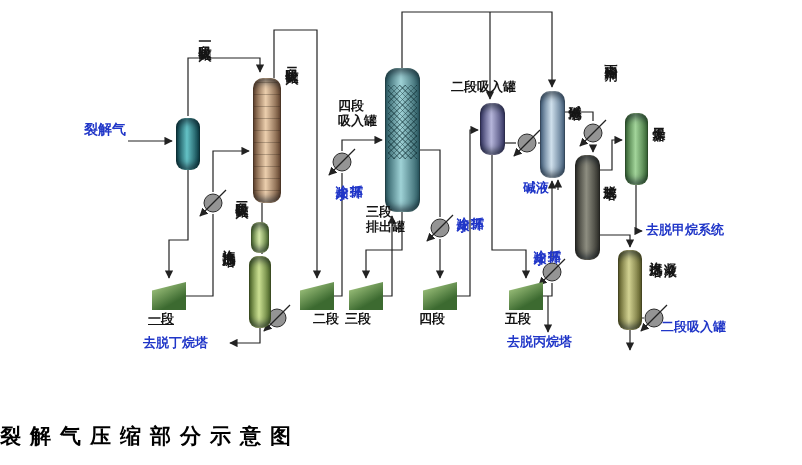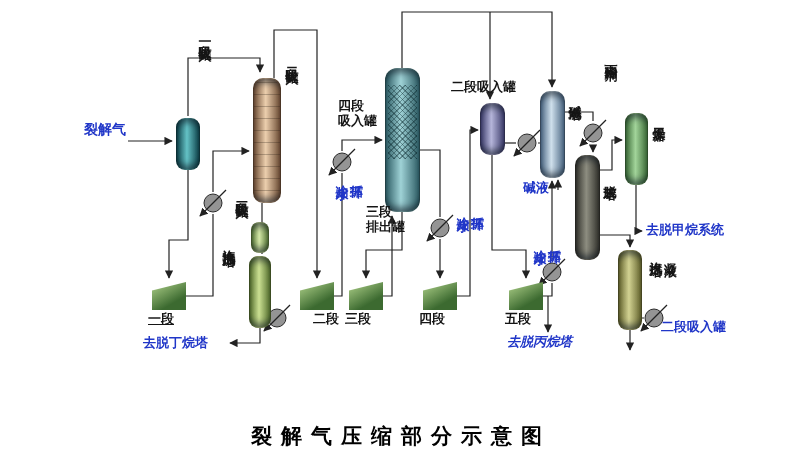--- a/index.html
+++ b/index.html
@@ -36,24 +36,24 @@
   .lbl{position:absolute;font-weight:700;font-size:13px;color:#151515;white-space:pre;line-height:1.12;}
   .vert{writing-mode:vertical-rl;text-orientation:upright;letter-spacing:1px;}
   .blue{color:#2036c8;}
   .l-drum1{left:197px;top:34px;} .l-col2{left:284px;top:57px;} .l-drum3{left:234px;top:191px;}
   .l-stripper{left:221px;top:240px;} .l-bigcol{left:366px;top:205px;} .l-col4{left:338px;top:99px;}
   .l-drum5{left:451px;top:80px;} .l-caustic{left:567px;top:95px;} .l-benzene{left:602px;top:175px;}
   .l-dryer{left:651px;top:117px;} .l-condstr{left:648px;top:252px;} .l-propylene{left:603px;top:54px;}
   .l-feed{left:84px;top:122px;font-size:14px;}
   .l-cw1{left:334px;top:175px;} .l-cw2{left:455px;top:207px;} .l-cw3{left:532px;top:240px;}
   .l-caustic-feed{left:523px;top:181px;} .l-demeth{left:646px;top:223px;}
-  .l-debutan{left:143px;top:336px;font-family:Liberation Serif, serif;} .l-depropan{left:507px;top:335px;font-style:italic;} .l-steam{left:661px;top:320px;}
+  .l-debutan{left:143px;top:336px;font-family:Liberation Serif, serif;} .l-depropan{left:507px;top:335px;} .l-steam{left:661px;top:320px;}
   .l-c1{left:148px;top:312px;text-decoration:underline;} .l-c2{left:313px;top:312px;} .l-c3{left:345px;top:312px;}
   .l-c4{left:419px;top:312px;} .l-c5{left:505px;top:312px;text-align:center;}
-  .l-title{left:0;right:0;top:424px;text-align:center;white-space:normal;
+  .l-title{left:0;right:0;top:424px;text-align:left;white-space:normal;
            font-family:"DejaVu Serif",serif;font-size:21px;font-weight:700;letter-spacing:9px;color:#000;}
 </style>
 </head>
 <body>
 
 <div class="stage">
 
   <svg class="pipes" viewBox="0 0 802 465">
     <defs>
       <marker id="arr" viewBox="0 0 10 10" refX="9" refY="5" markerWidth="7" markerHeight="7" orient="auto-start-reverse">

